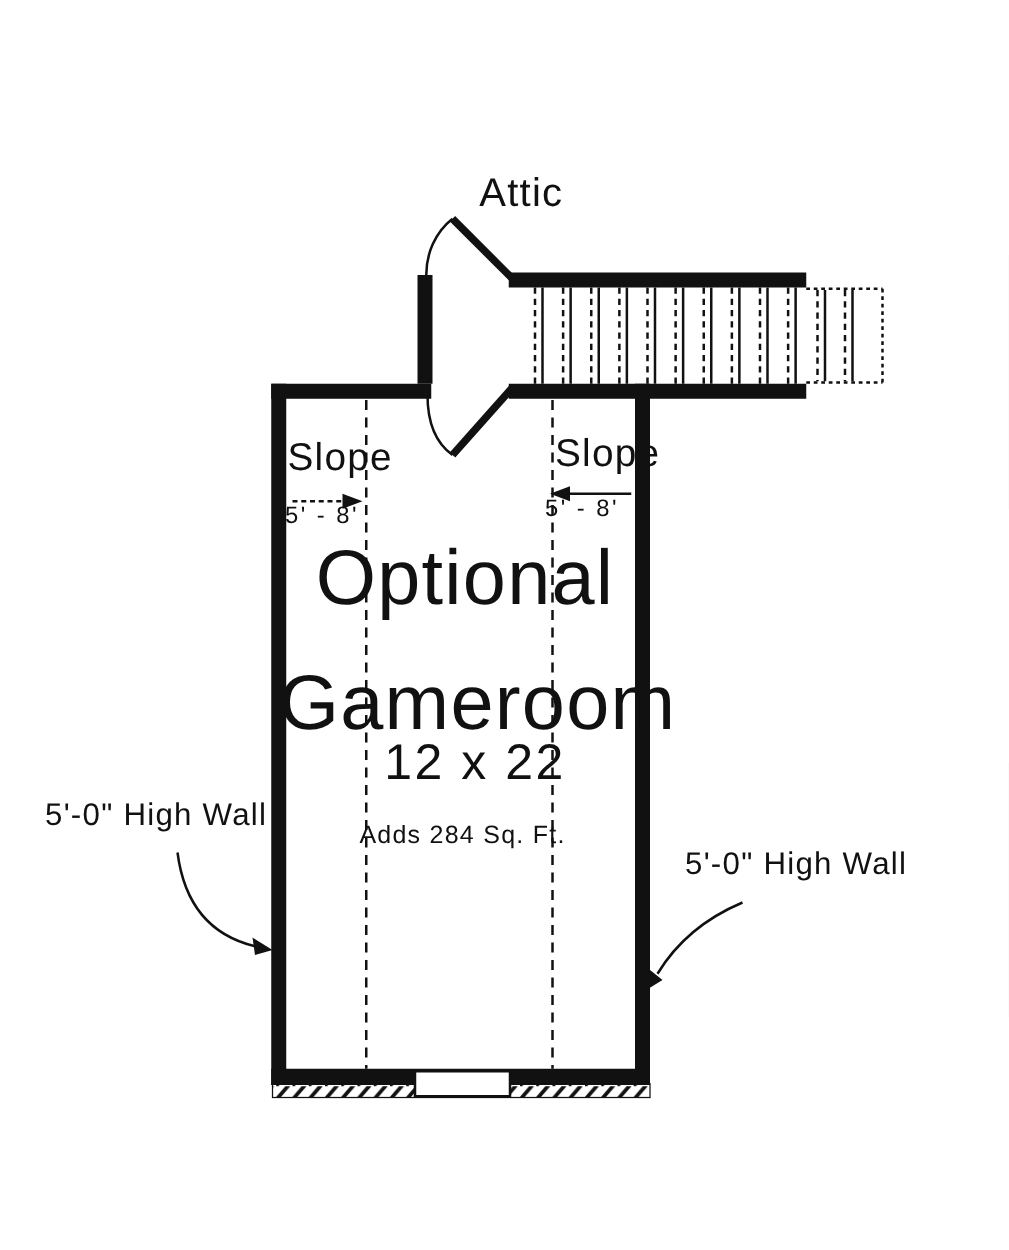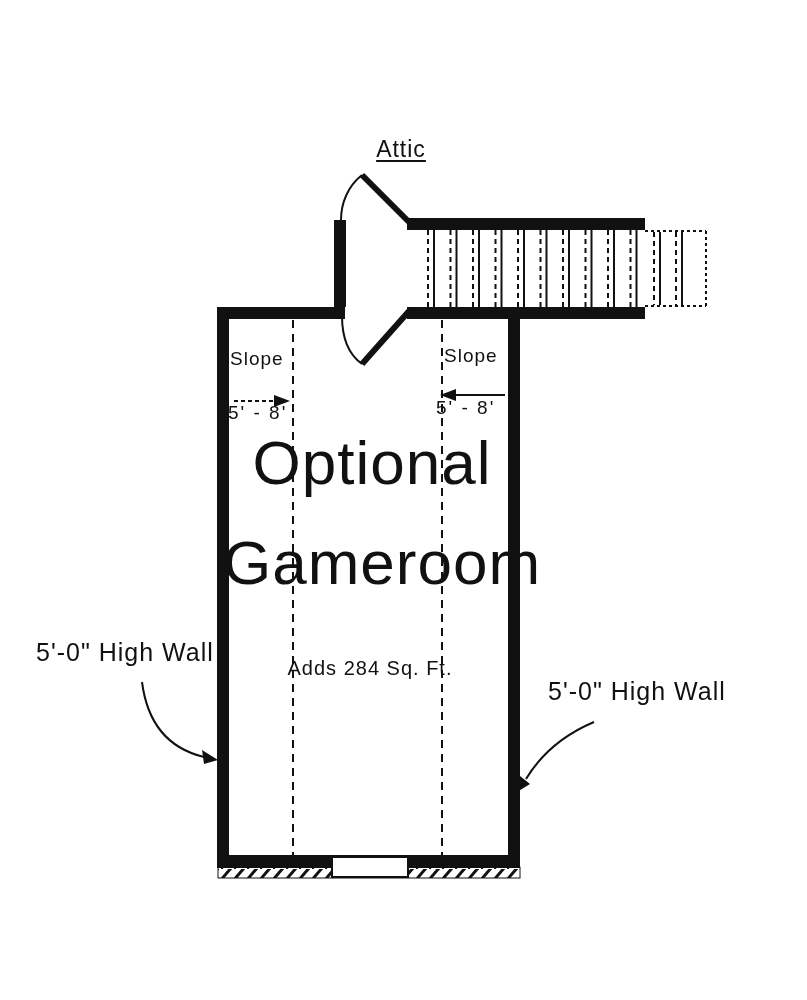--- a/index.html
+++ b/index.html
@@ -8,22 +8,22 @@
     position:relative;
     width:807px;height:1000px;
     background:#ffffff;
     font-family:"Liberation Sans", sans-serif;
     color:#111;
     overflow:hidden;
   }
   #stage svg{position:absolute;left:0;top:0;}
   .lbl{position:absolute;white-space:nowrap;color:#111;}
   .ctr{transform:translateX(-50%);}
-  .attic{font-size:23px;letter-spacing:1px;text-decoration:underline;text-underline-offset:3px;}
-  .slope{font-size:19px;letter-spacing:1px;}
+  .attic{font-size:32px;letter-spacing:1px;text-underline-offset:3px;margin-left:16px;}
+  .slope{font-size:31px;letter-spacing:1px;}
   .dim{font-size:19px;letter-spacing:2px;}
   .title{font-size:62px;letter-spacing:1px;line-height:62px;}
   .size{font-size:40px;letter-spacing:2px;}
   .area{font-size:20px;letter-spacing:1px;}
   .note{font-size:25px;letter-spacing:1px;}
 </style>
 </head>
 <body>
 
 <div id="stage">
@@ -118,18 +118,19 @@
 
   <div class="lbl ctr attic" style="left:401px;top:136px;">Attic</div>
 
   <div class="lbl slope" style="left:230px;top:348px;">Slope</div>
   <div class="lbl slope" style="left:444px;top:345px;">Slope</div>
   <div class="lbl dim" style="left:228px;top:402px;">5' - 8'</div>
   <div class="lbl dim" style="left:436px;top:397px;">5' - 8'</div>
 
   <div class="lbl ctr title" style="left:372px;top:432px;">Optional</div>
   <div class="lbl ctr title" style="left:382px;top:532px;">Gameroom</div>
+  <div class="lbl ctr size" style="left:380px;top:588px;">12 x 22</div>
   <div class="lbl ctr area" style="left:370px;top:657px;">Adds 284 Sq. Ft.</div>
 
   <div class="lbl note" style="left:36px;top:638px;">5'-0" High Wall</div>
   <div class="lbl note" style="left:548px;top:677px;">5'-0" High Wall</div>
 
 </div>
 
 </body></html>

